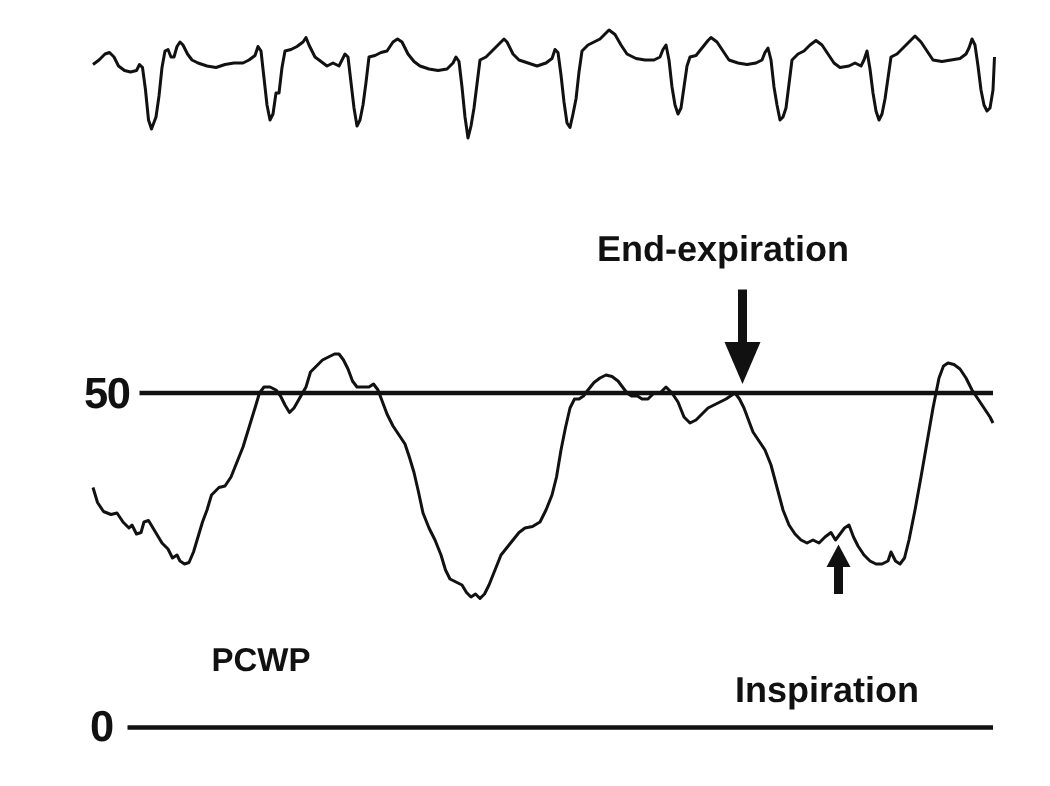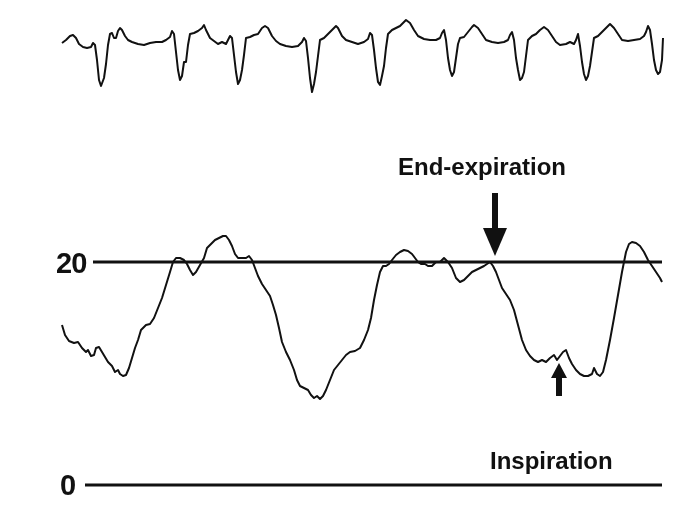--- a/index.html
+++ b/index.html
@@ -70,15 +70,16 @@
     </g>
 
     <g>
       <polygon points="551,378 567,378 559,363" fill="#111111"></polygon>
       <rect x="556" y="377" width="6" height="19" fill="#111111"></rect>
     </g>
   </svg>
 
   <div class="label lbl-endexp">End-expiration</div>
   <div class="label lbl-insp">Inspiration</div>
-  <div class="label lbl-30">20</div>
+  <div class="label lbl-pcwp">PCWP</div>
+  <div class="label lbl-30">50</div>
   <div class="label lbl-0">0</div>
 </div>
 
 </body></html>

